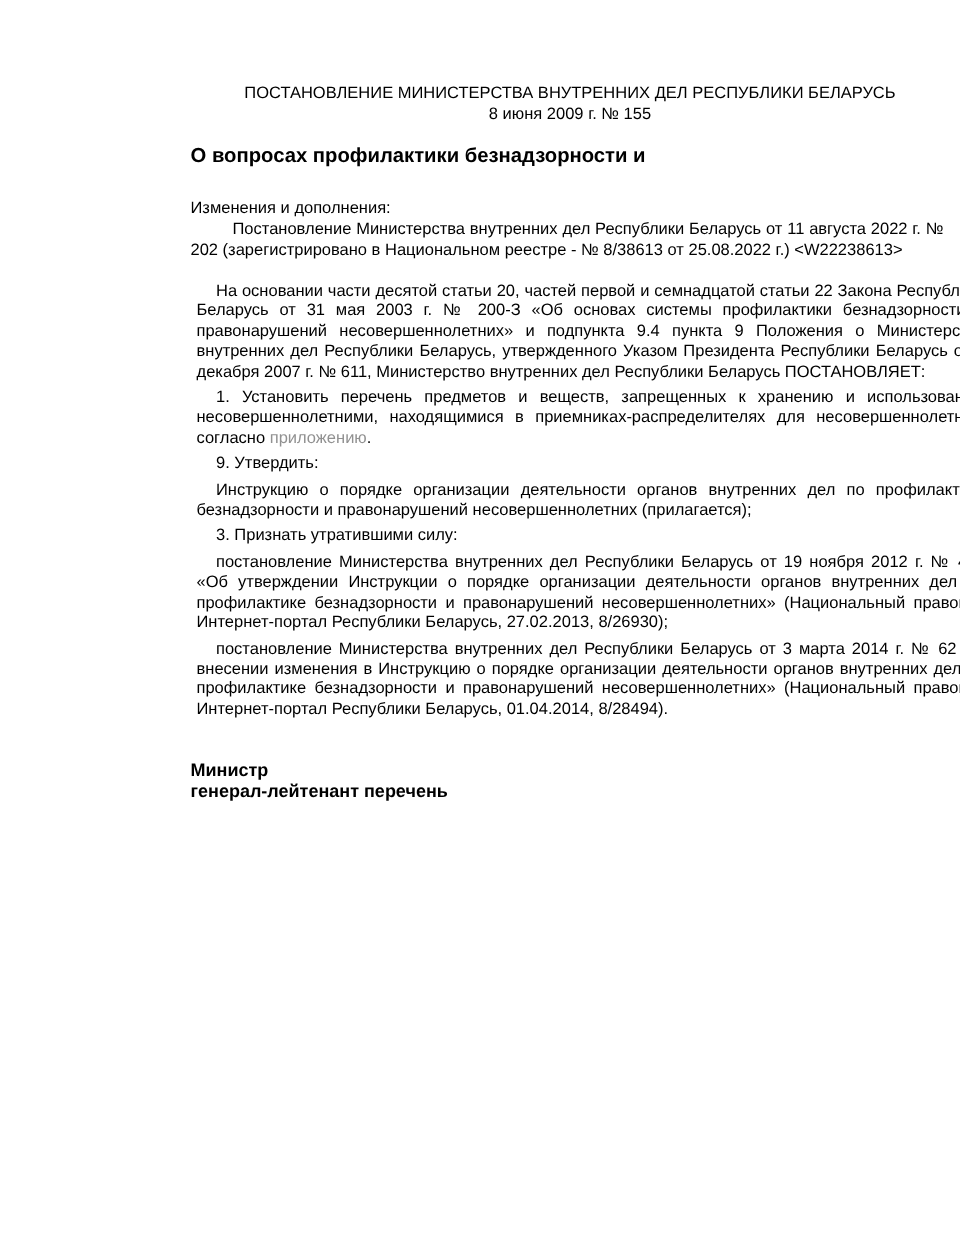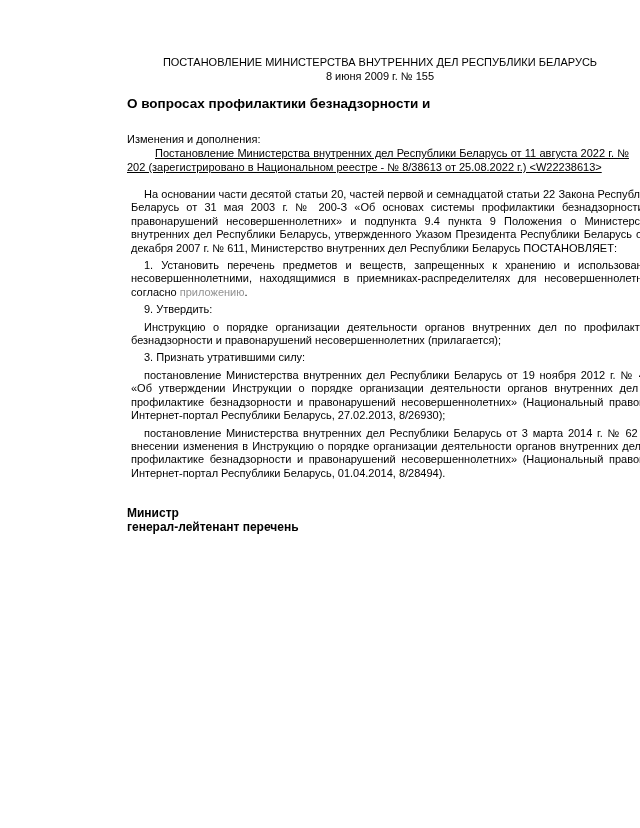--- a/index.html
+++ b/index.html
@@ -35,21 +35,20 @@
   }
   .amendments {
     margin-top: 20px;
     margin-right: 32px;
     font-size: 11px;
     line-height: 14px;
     text-align: justify;
   }
   .amendments .entry {
     text-indent: 28px;
-    text-decoration: underline;
   }
   .doc-body {
     margin-top: 14px;
     font-size: 11px;
     line-height: 13.4px;
   }
   .doc-body p {
     margin: 4px;
     text-indent: 13px;
     text-align: justify;

